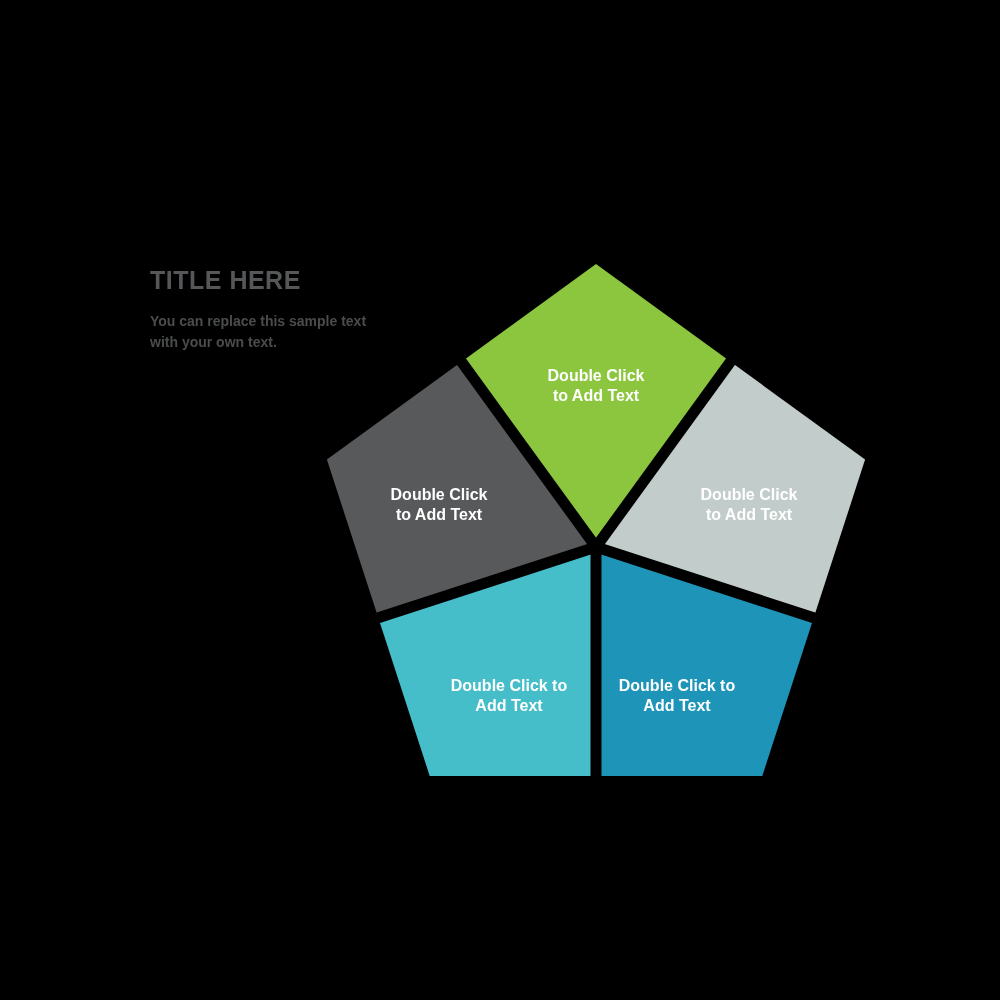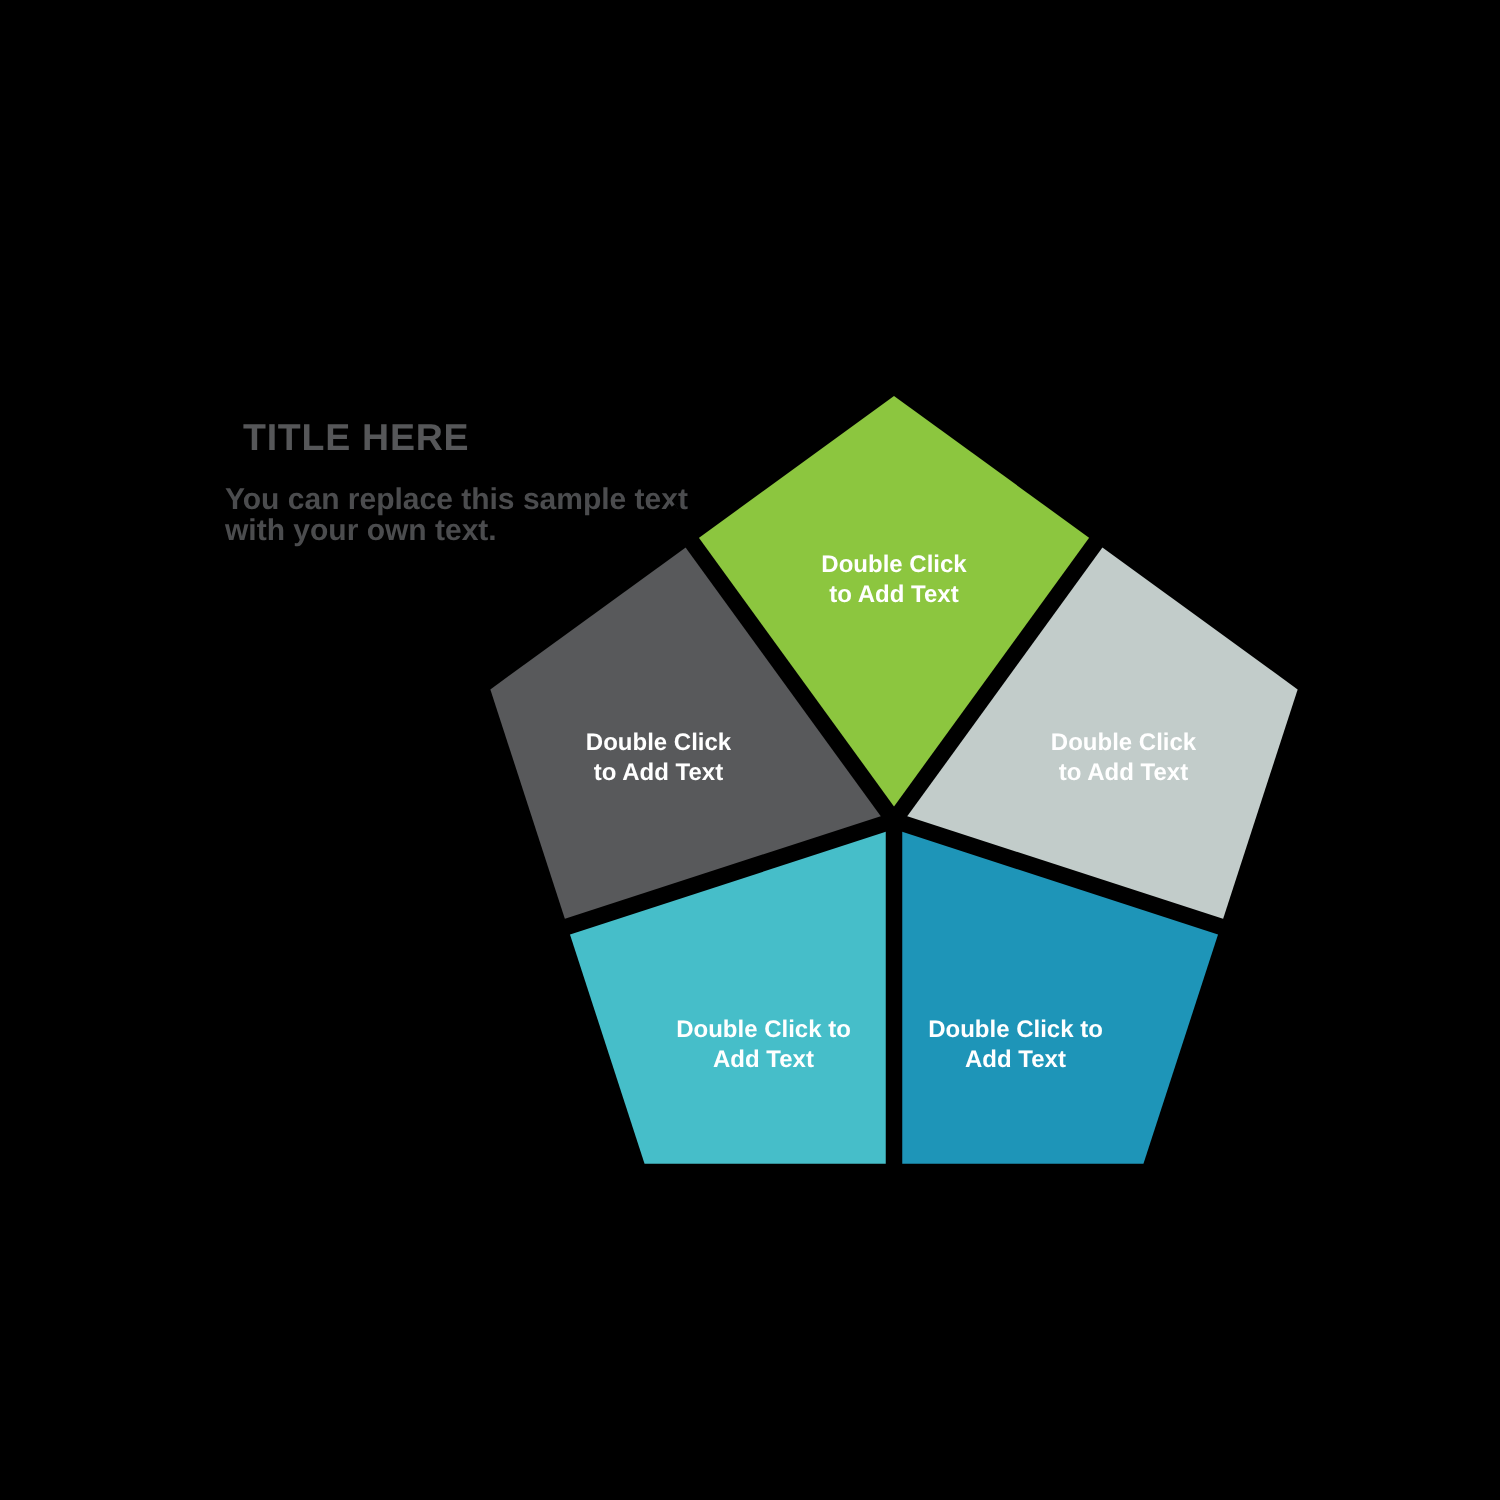--- a/index.html
+++ b/index.html
@@ -17,29 +17,29 @@
     overflow: hidden;
     background: #000000;
   }
   .header {
     position: absolute;
     left: 150px;
     top: 265px;
     width: 320px;
   }
   .header h1 {
-    margin: 12px;
+    margin: 0;
     font-size: 25px;
     line-height: 30px;
     font-weight: bold;
     letter-spacing: 0.5px;
   }
   .header p {
     margin: 16px 0 0 0;
-    font-size: 20px;
+    font-size: 14px;
     line-height: 21px;
     font-weight: bold;
   }
   svg.diagram {
     position: absolute;
     left: 0;
     top: 0;
   }
   .seg-shape {
     cursor: pointer;

